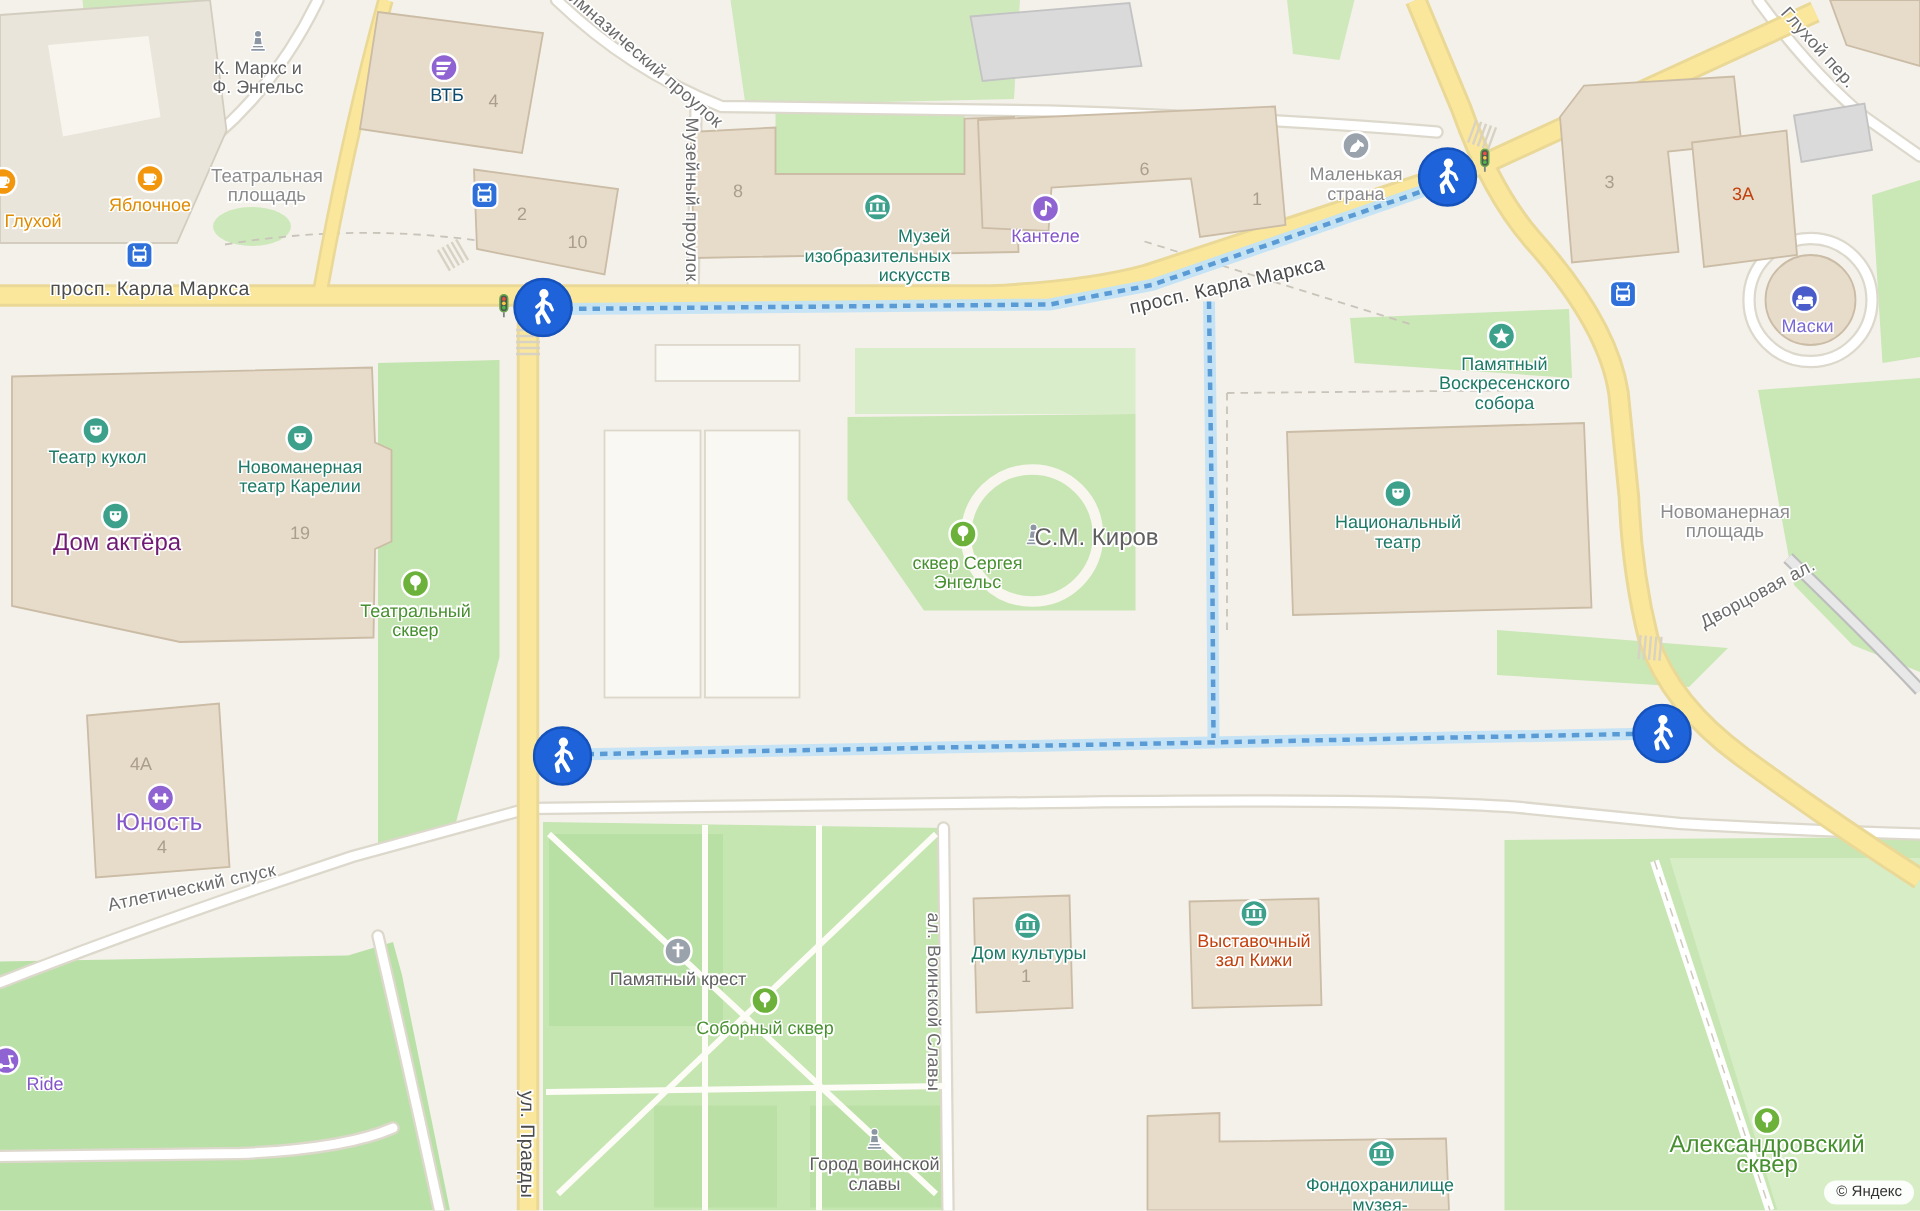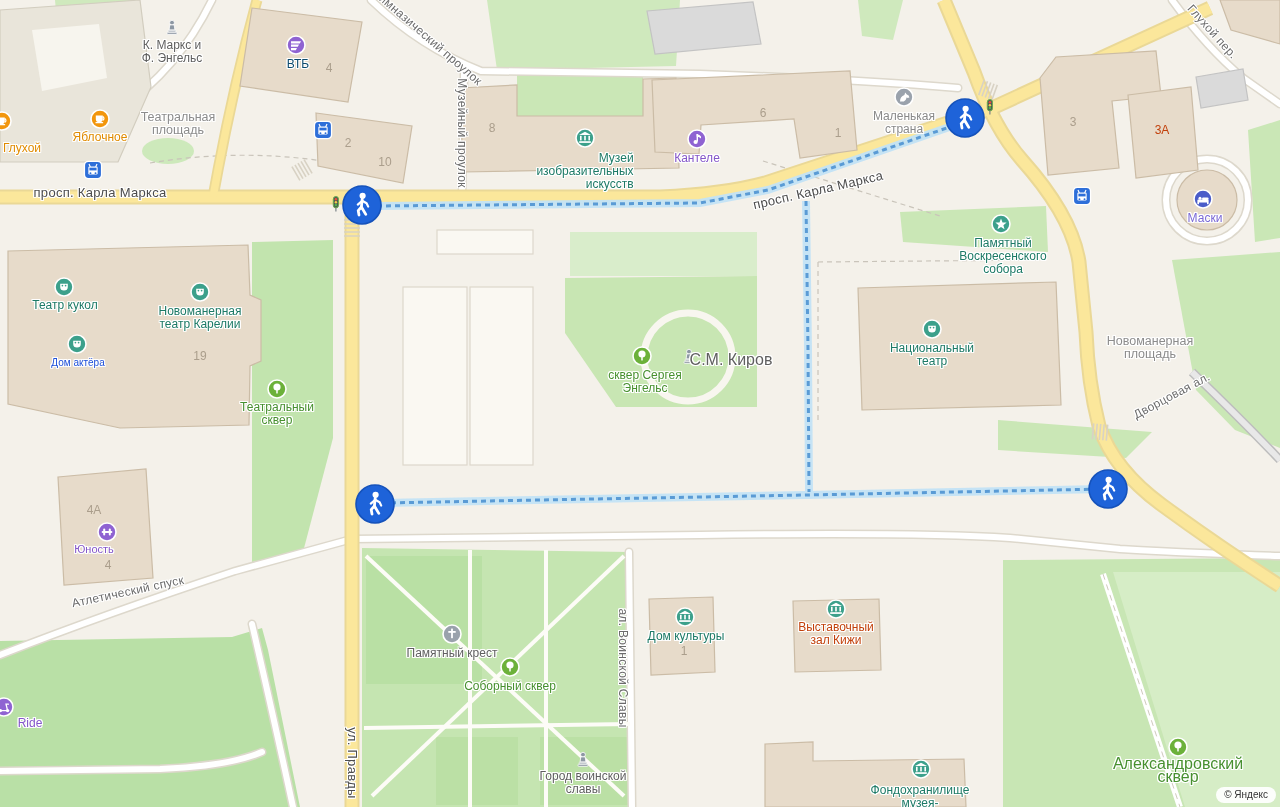--- a/index.html
+++ b/index.html
@@ -304,21 +304,21 @@
       <div class="lbl" style="left: 200px; top: 318px; font-size: 12px; color: rgb(29, 122, 102);">
         <div>Новоманерная</div>
         <div>театр Карелии</div>
       </div>
       <div class="icon" style="left: 77px; top: 344px;"><svg width="20" height="20" viewBox="0 0 20 20">
           <circle cx="10" cy="10" r="9" fill="#3ca08b" stroke="#fff" stroke-width="1.6"></circle>
           <path d="M6.2,6.8 h7.6 v3.2 a3.8,3.6 0 0 1 -7.6 0 z" fill="#fff"></path>
           <circle cx="8.4" cy="8.6" r=".85" fill="#3ca08b"></circle>
           <circle cx="11.6" cy="8.6" r=".85" fill="#3ca08b"></circle>
         </svg></div>
-      <div class="lbl" style="left: 78px; top: 362px; font-size: 10px; color: #1d4ed8;">
+      <div class="lbl" style="left: 78px; top: 362px; font-size: 16px; color: #701a75;">
         <div>Дом актёра</div>
       </div>
       <div class="icon" style="left: 277px; top: 389px;"><svg width="20" height="20" viewBox="0 0 20 20">
           <circle cx="10" cy="10" r="9" fill="#6cb13a" stroke="#fff" stroke-width="1.6"></circle>
           <circle cx="10" cy="8" r="3.6" fill="#fff"></circle>
           <rect x="9.25" y="10" width="1.5" height="4.6" rx=".6" fill="#fff"></rect>
         </svg></div>
       <div class="lbl" style="left: 277px; top: 414px; font-size: 12px; color: rgb(71, 144, 47);">
         <div>Театральный</div>
         <div>сквер</div>
@@ -352,21 +352,21 @@
       <div class="lbl" style="left: 932px; top: 355px; font-size: 12px; color: rgb(29, 122, 102);">
         <div>Национальный</div>
         <div>театр</div>
       </div>
       <div class="icon" style="left: 107px; top: 532px;"><svg width="20" height="20" viewBox="0 0 20 20">
           <circle cx="10" cy="10" r="9" fill="#8f63d2" stroke="#fff" stroke-width="1.6"></circle>
           <rect x="4.6" y="9" width="10.8" height="2" rx="1" fill="#fff"></rect>
           <rect x="6.2" y="6.6" width="2" height="6.8" rx="1" fill="#fff"></rect>
           <rect x="11.8" y="6.6" width="2" height="6.8" rx="1" fill="#fff"></rect>
         </svg></div>
-      <div class="lbl" style="left: 94px; top: 549px; font-size: 11px; color: rgb(132, 86, 201);">
+      <div class="lbl" style="left: 106px; top: 549px; font-size: 16px; color: rgb(132, 86, 201);">
         <div>Юность</div>
       </div>
       <div class="icon" style="left: 452px; top: 634px;"><svg width="20" height="20" viewBox="0 0 20 20">
           <circle cx="10" cy="10" r="9" fill="#9aa2ac" stroke="#fff" stroke-width="1.6"></circle>
           <rect x="9.1" y="4.6" width="1.8" height="9.6" fill="#fff"></rect>
           <rect x="6.3" y="7" width="7.4" height="1.8" fill="#fff"></rect>
         </svg></div>
       <div class="lbl" style="left: 452px; top: 653px; font-size: 12px; color: rgb(95, 95, 95);">
         <div>Памятный крест</div>
       </div>

